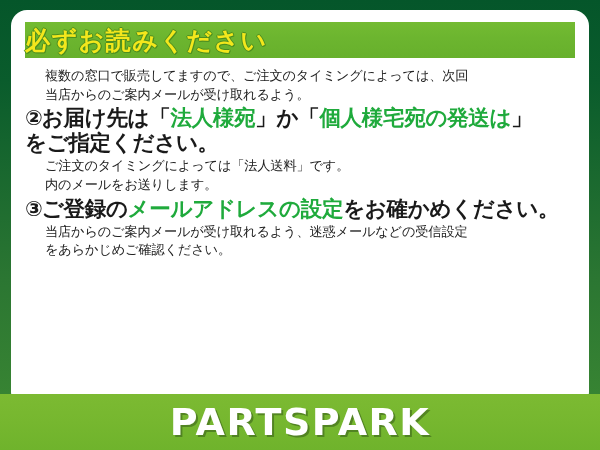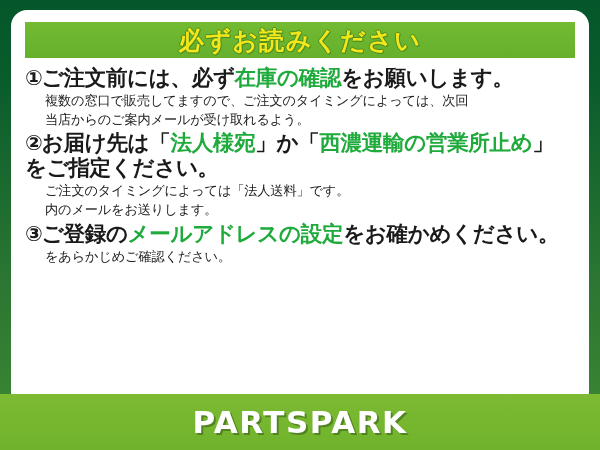--- a/index.html
+++ b/index.html
@@ -36,21 +36,20 @@
   
   .banner {
     position: absolute;
     left: 14px;
     top: 12px;
     width: 550px;
     height: 36px;
     background: linear-gradient(180deg, #74bb32 0%, #6cb52f 45%, #67b02c 100%);
     display: flex;
     align-items: center;
-    justify-content: center;
   }
   .banner-title {
     font-size: 25px;
     font-weight: bold;
     color: #f3e71c;
     letter-spacing: 1.5px;
     line-height: 1;
     text-shadow:
        1px 0 0 #4e8f20,
       -1px 0 0 #4e8f20,
@@ -106,21 +105,21 @@
     left: 0;
     bottom: 0;
     width: 600px;
     height: 56px;
     background: linear-gradient(180deg, #7cba32 0%, #76b72f 50%, #6fb32c 100%);
     display: flex;
     align-items: center;
     justify-content: center;
   }
   .brand {
-    font-size: 31px;
+    font-size: 38px;
     font-weight: bold;
     color: #ffffff;
     letter-spacing: 1.5px;
     line-height: 1;
     text-shadow: 2px 2px 0 rgba(40,70,20,0.45);
   }
 </style>
 </head>
 <body>
 
@@ -128,44 +127,42 @@
 
   <div class="panel">
 
     <div class="banner">
       <div class="banner-title">必ずお読みください</div>
     </div>
 
     <div class="content">
 
       <div class="item">
-        <div class="item-heading">
-          <span class="num">①</span><span>ご注文前には、必ず</span><span class="hl">在庫の確認</span><span>をお願いします。</span>
-        </div>
         <div class="item-sub">
           <div>複数の窓口で販売してますので、ご注文のタイミングによっては、次回</div>
           <div>当店からのご案内メールが受け取れるよう。</div>
         </div>
       </div>
 
       <div class="item">
         <div class="item-heading wrap">
-          <span class="num">②</span><span>お届け先は「</span><span class="hl">法人様宛</span><span>」か「</span><span class="hl">西濃運輸の営業所止め</span><span>」</span><br><span>をご指定ください。</span>
+          <span class="num">②</span><span>お届け先は「</span><span class="hl">法人様宛</span><span>」か「</span><span class="hl">個人様宅宛の発送は</span><span>」</span><br><span>をご指定ください。</span>
         </div>
         <div class="item-sub">
           <div>ご注文のタイミングによっては「法人送料」です。</div>
           <div>内のメールをお送りします。</div>
         </div>
       </div>
 
       <div class="item">
         <div class="item-heading">
           <span class="num">③</span><span>ご登録の</span><span class="hl">メールアドレスの設定</span><span>をお確かめください。</span>
         </div>
         <div class="item-sub">
+          <div>当店からのご案内メールが受け取れるよう、迷惑メールなどの受信設定</div>
           <div>をあらかじめご確認ください。</div>
         </div>
       </div>
 
     </div>
   </div>
 
   <div class="footer">
     <div class="brand">PARTSPARK</div>
   </div>

